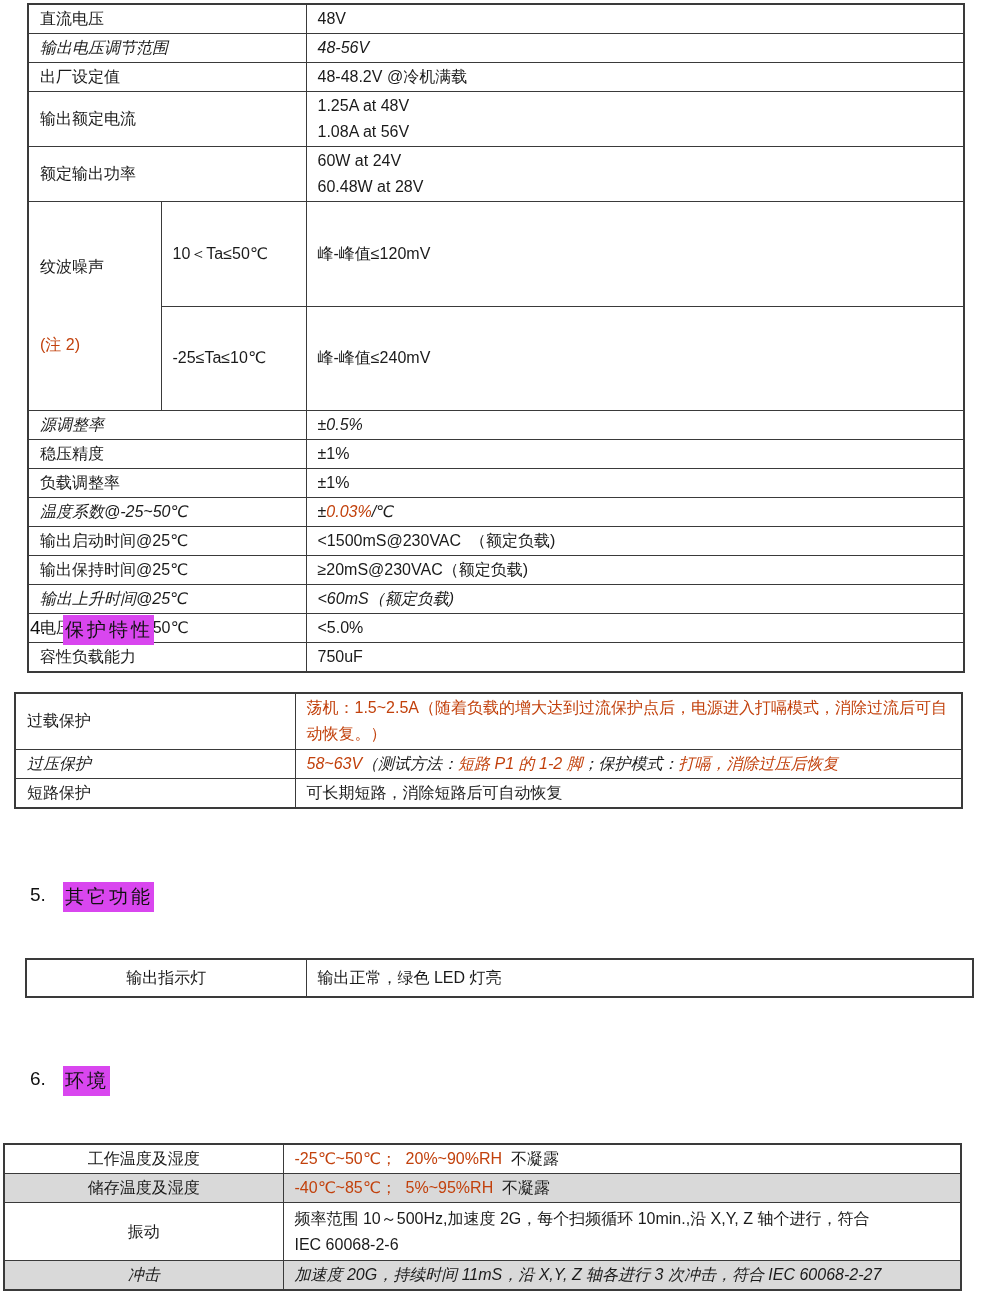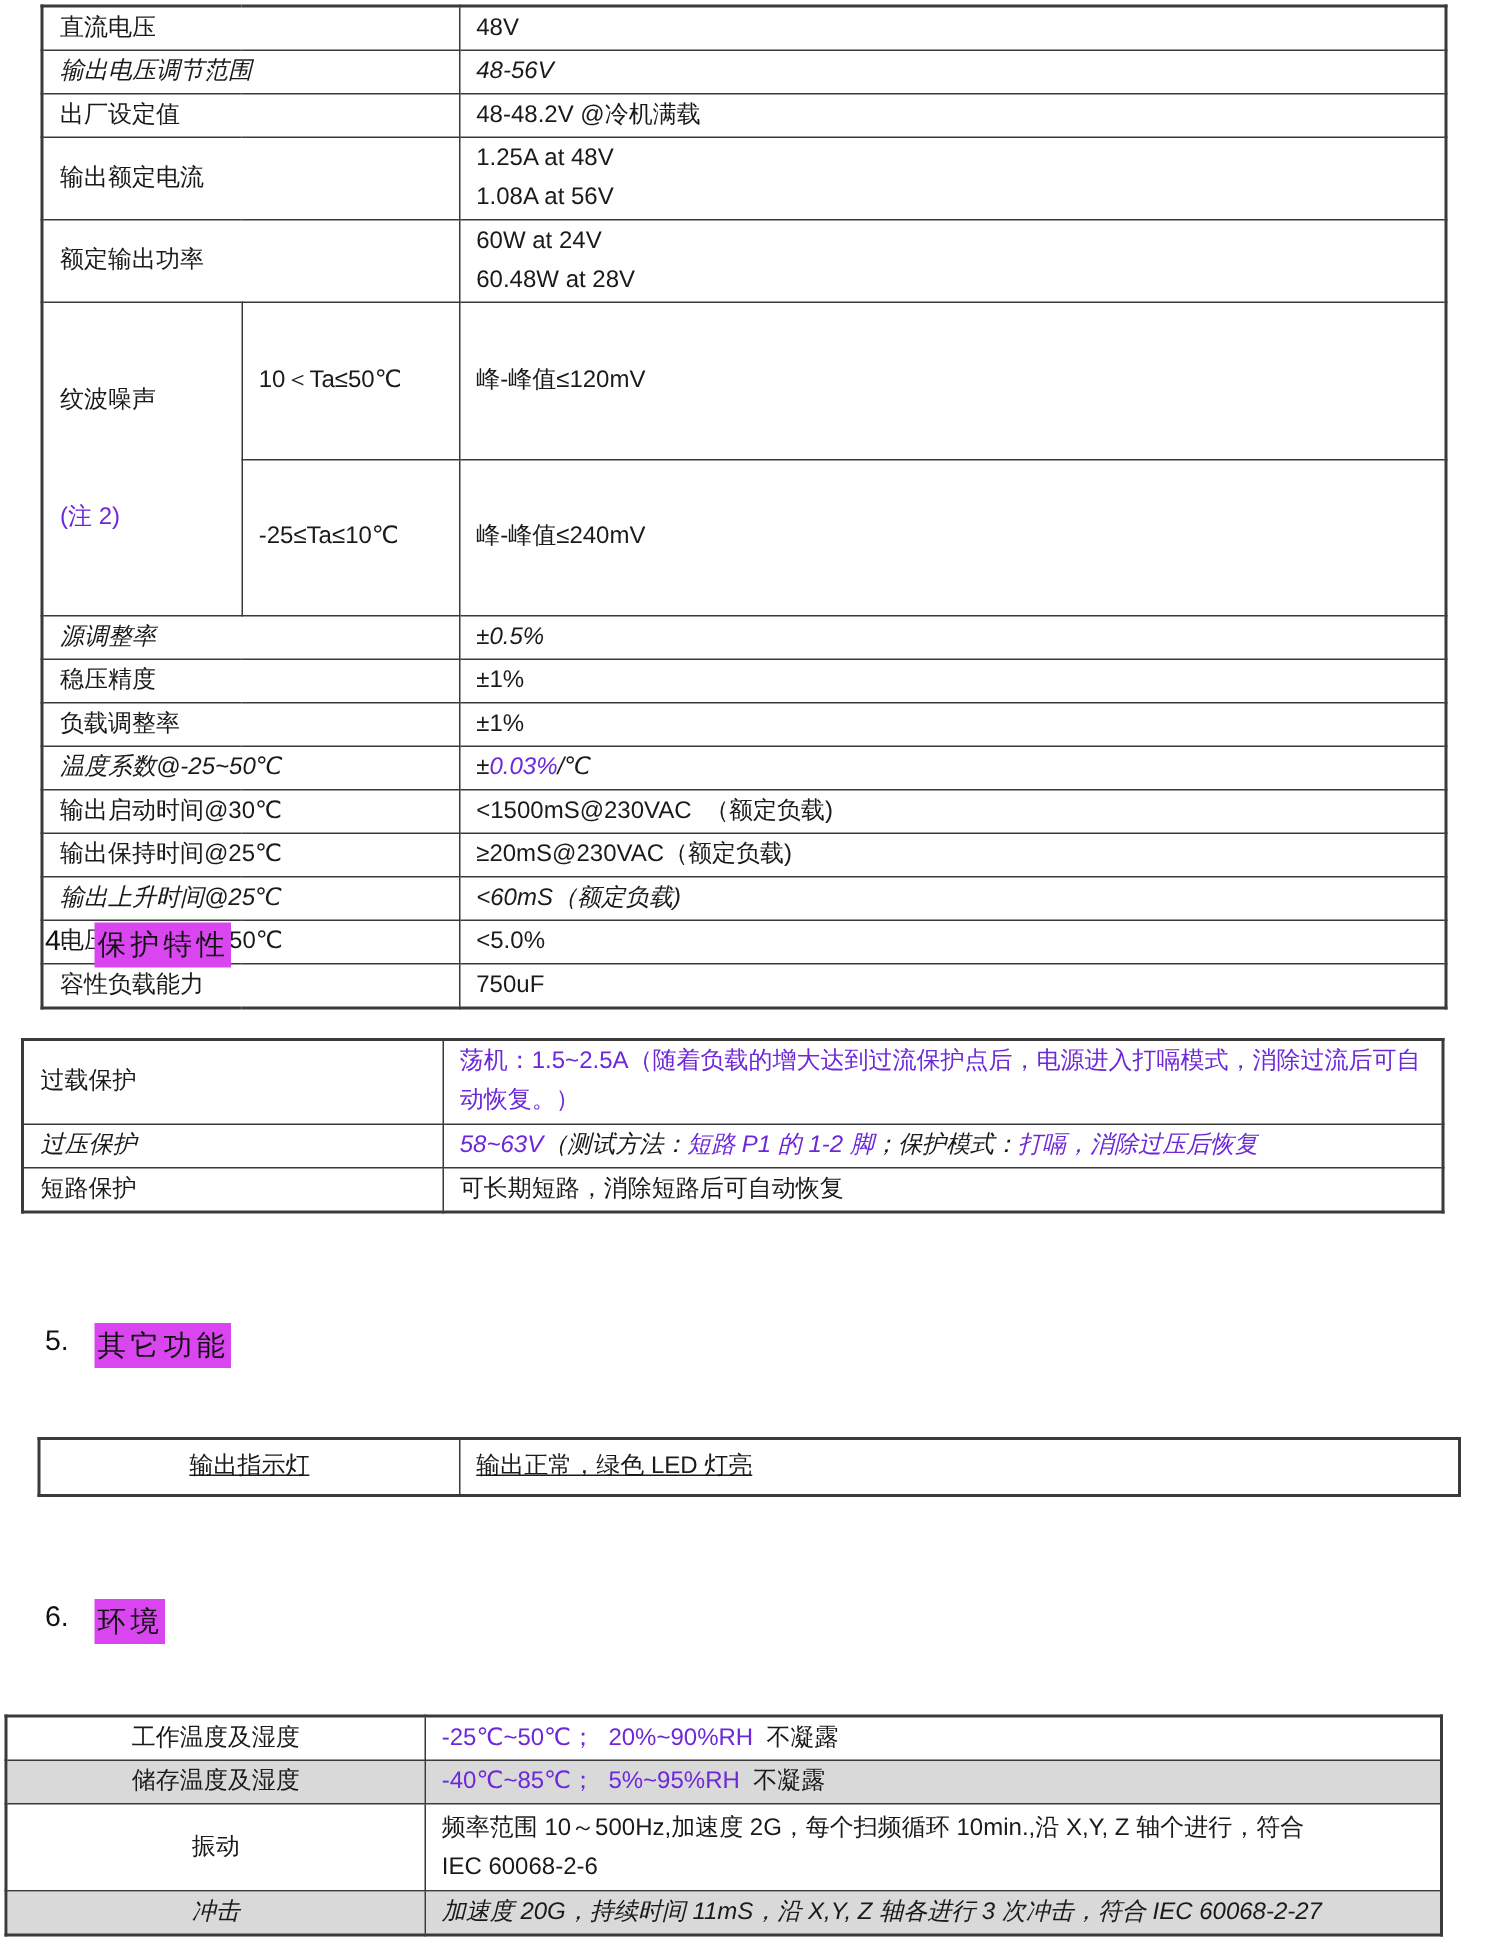--- a/index.html
+++ b/index.html
@@ -19,25 +19,25 @@
   .doc-table td {
     border: 1px solid #3a3a3a;
     vertical-align: middle;
     line-height: 26px;
     white-space: pre-wrap;
     overflow: hidden;
   }
   .lbl { padding: 0 6px 0 11px; text-align: left; }
   .val { padding: 1px 8px 1px 11px; text-align: left; }
   .ctr { text-align: center; padding: 0 4px; }
-  .blue { color: #6d28d9; }
+  .blue { color: #c2410c; }
   .gray-row td { background: #D9D9D9; }
   .h28 td { height: 28px; }
   .h29 td { height: 29px; font-style: italic; }
-  .h30 td { height: 38px; text-decoration: underline; }
+  .h30 td { height: 38px; }
   .h55 td { height: 55px; }
   .h56 td { height: 56px; }
   .h58 td { height: 58px; }
   .heading {
     position: absolute;
     left: 0;
     width: 100%;
     height: 26px;
     font-size: 19px;
     color: #111111;
@@ -104,21 +104,21 @@
     </tr>
     <tr class="h28">
       <td class="lbl" colspan="2">负载调整率</td>
       <td class="val">±1%</td>
     </tr>
     <tr class="h29">
       <td class="lbl" colspan="2">温度系数@-25~50℃</td>
       <td class="val"><span>±</span><span class="blue">0.03%</span><span>/℃</span></td>
     </tr>
     <tr class="h28">
-      <td class="lbl" colspan="2">输出启动时间@30℃</td>
+      <td class="lbl" colspan="2">输出启动时间@25℃</td>
       <td class="val">&lt;1500mS@230VAC  （额定负载)</td>
     </tr>
     <tr class="h28">
       <td class="lbl" colspan="2">输出保持时间@25℃</td>
       <td class="val">≥20mS@230VAC（额定负载)</td>
     </tr>
     <tr class="h29">
       <td class="lbl" colspan="2">输出上升时间@25℃</td>
       <td class="val">&lt;60mS（额定负载)</td>
     </tr>

